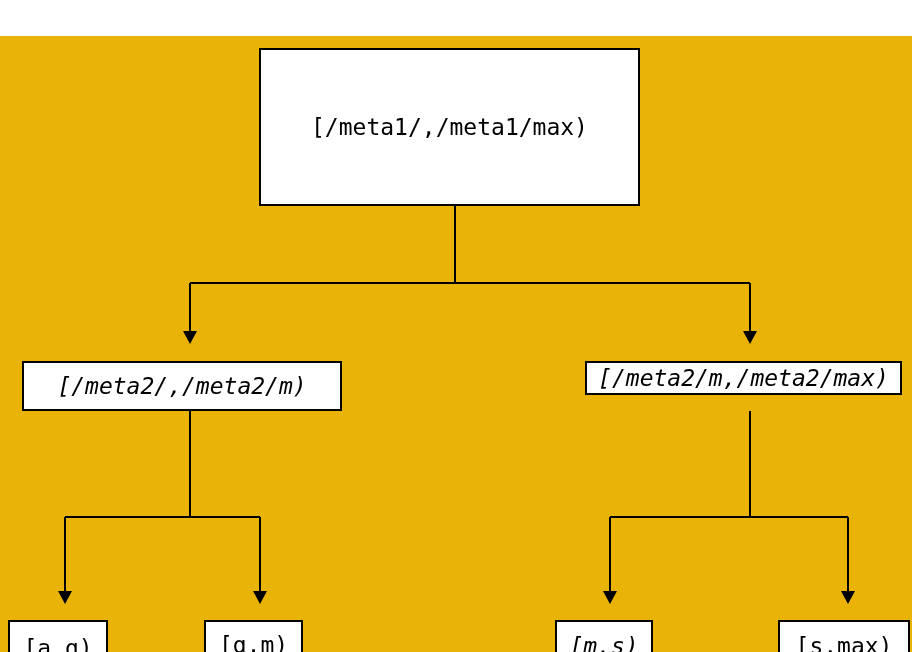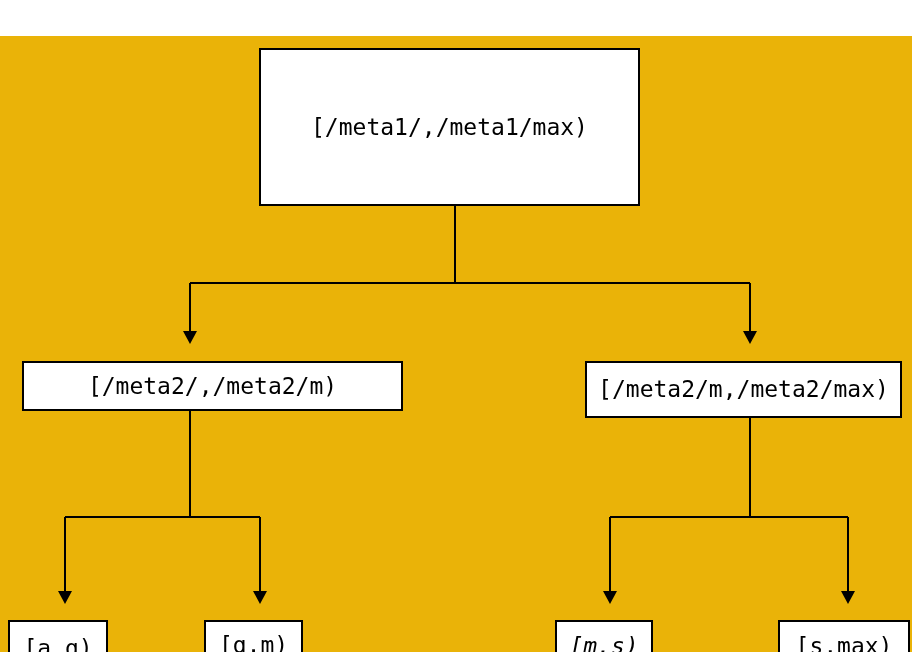--- a/index.html
+++ b/index.html
@@ -39,22 +39,22 @@
     background: #ffffff;
     color: #000000;
     display: flex;
     align-items: center;
     justify-content: center;
     font-size: 23px;
     line-height: 1;
     white-space: pre;
   }
   #node-root       { left: 259px; top: 12px;  width: 381px; height: 158px; }
-  #node-left-mid   { left: 22px;  top: 325px; width: 381px; height: 50px; }
-  #node-right-mid  { left: 585px; top: 325px; width: 317px; height: 57px; }
+  #node-left-mid   { left: 22px;  top: 325px; width: 320px; height: 50px; font-style: italic; }
+  #node-right-mid  { left: 585px; top: 325px; width: 317px; height: 34px; font-style: italic; }
   #node-leaf-ag    { left: 8px;   top: 584px; width: 100px; height: 56px; }
   #node-leaf-gm    { left: 204px; top: 584px; width: 99px;  height: 50px; }
   #node-leaf-ms    { left: 555px; top: 584px; width: 98px;  height: 53px; font-style: italic; }
   #node-leaf-smax  { left: 778px; top: 584px; width: 132px; height: 53px; }
 </style>
 </head>
 <body>
 
 <div class="canvas">
 

